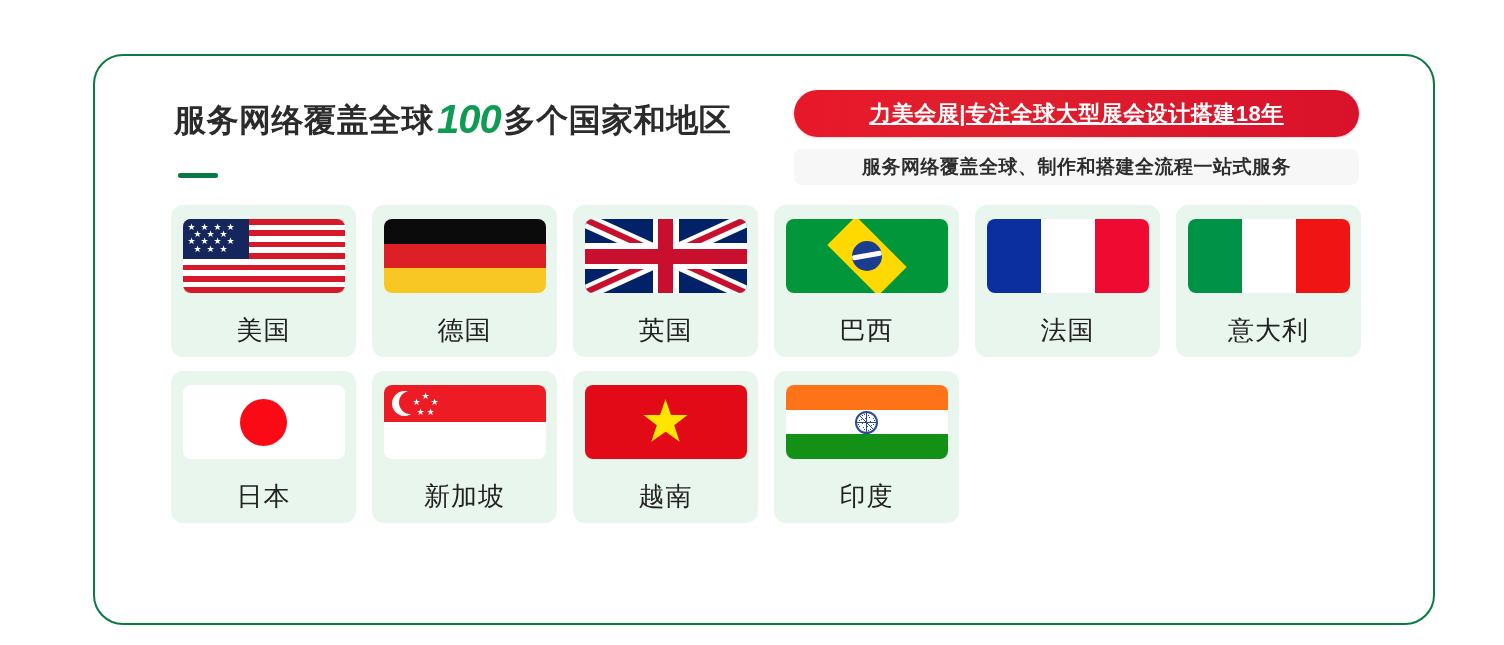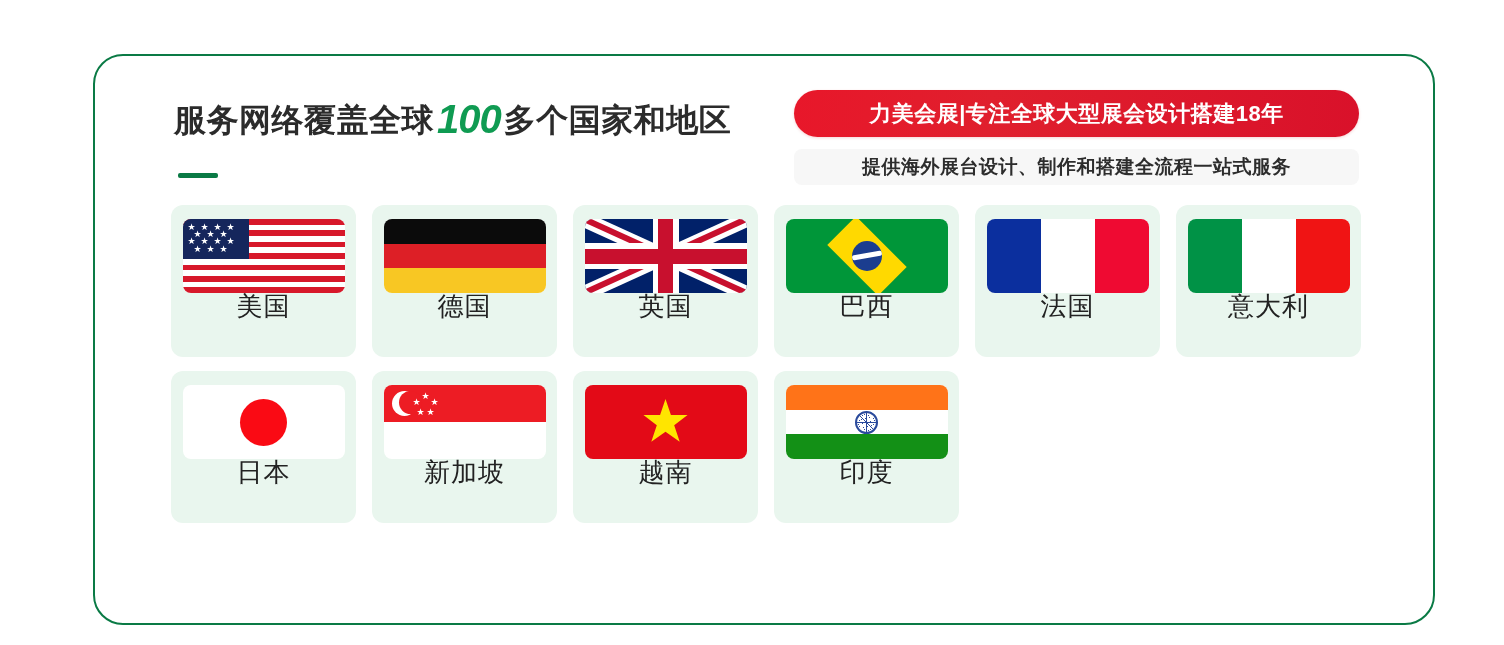--- a/index.html
+++ b/index.html
@@ -60,20 +60,21 @@
     background: linear-gradient(95deg, #e8172a 0%, #e01f2d 35%, #d9112a 100%);
     display: flex;
     align-items: center;
     justify-content: center;
     color: #ffffff;
     font-size: 22px;
     font-weight: bold;
     letter-spacing: 0.5px;
     white-space: nowrap;
     box-shadow: 0 1px 3px rgba(200,20,30,0.18);
+    text-decoration: underline;
   }
   .promo-sub {
     margin-top: 12px;
     height: 36px;
     border-radius: 8px;
     background: #f7f7f7;
     display: flex;
     align-items: center;
     justify-content: center;
     color: #2d2d2d;
@@ -104,21 +105,21 @@
     padding-top: 14px;
   }
   .flagbox {
     width: 162px; height: 74px;
     border-radius: 8px;
     overflow: hidden;
     position: relative;
     background: #ffffff;
   }
   .card-label {
-    margin-top: 0;
+    margin-top: 24px;
     font-size: 26px;
     color: #222222;
     letter-spacing: 1px;
     line-height: 1;
   }
 
   
   .f-us { background: #ffffff; }
   .f-us .stripes {
     position: absolute; inset: 0;
@@ -272,21 +273,21 @@
 <body>
 
 <div class="panel">
 
   <div class="header">
     <div class="headline"><span>服务网络覆盖全球</span><span class="num">100</span><span>多个国家和地区</span></div>
     <div class="rule"></div>
 
     <div class="promo">
       <div class="promo-pill">力美会展|专注全球大型展会设计搭建18年</div>
-      <div class="promo-sub">提供海外展台设计、制作和搭建全流程一站式服务</div>
+      <div class="promo-sub">服务网络覆盖全球、制作和搭建全流程一站式服务</div>
     </div>
   </div>
 
   <div class="grid">
 
     <div class="card">
       <div class="flagbox f-us">
         <div class="stripes"></div>
         <div class="canton">
           <span class="star" style="left:5px;  top:4px;">★</span>

